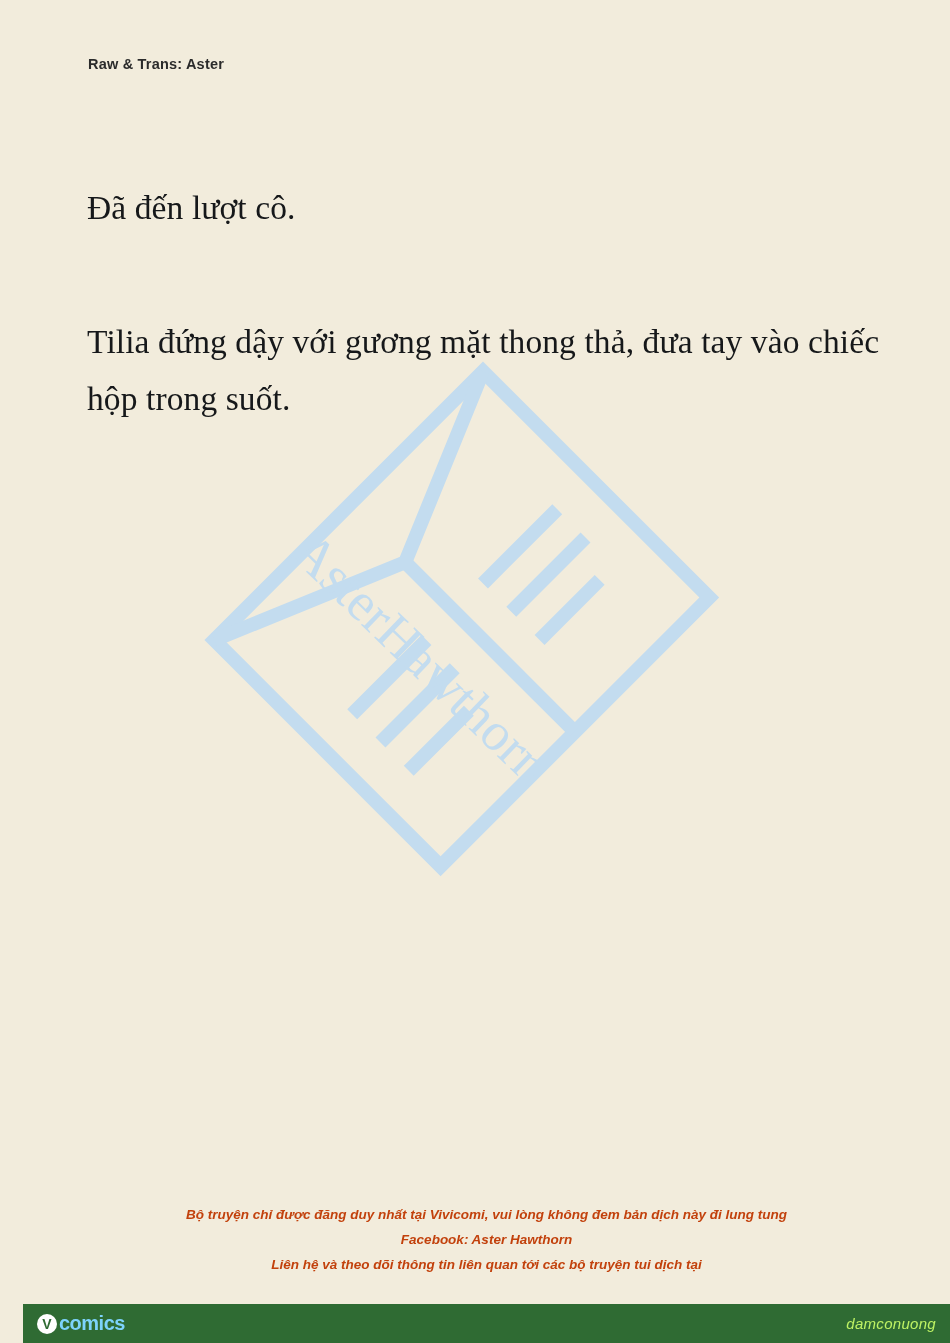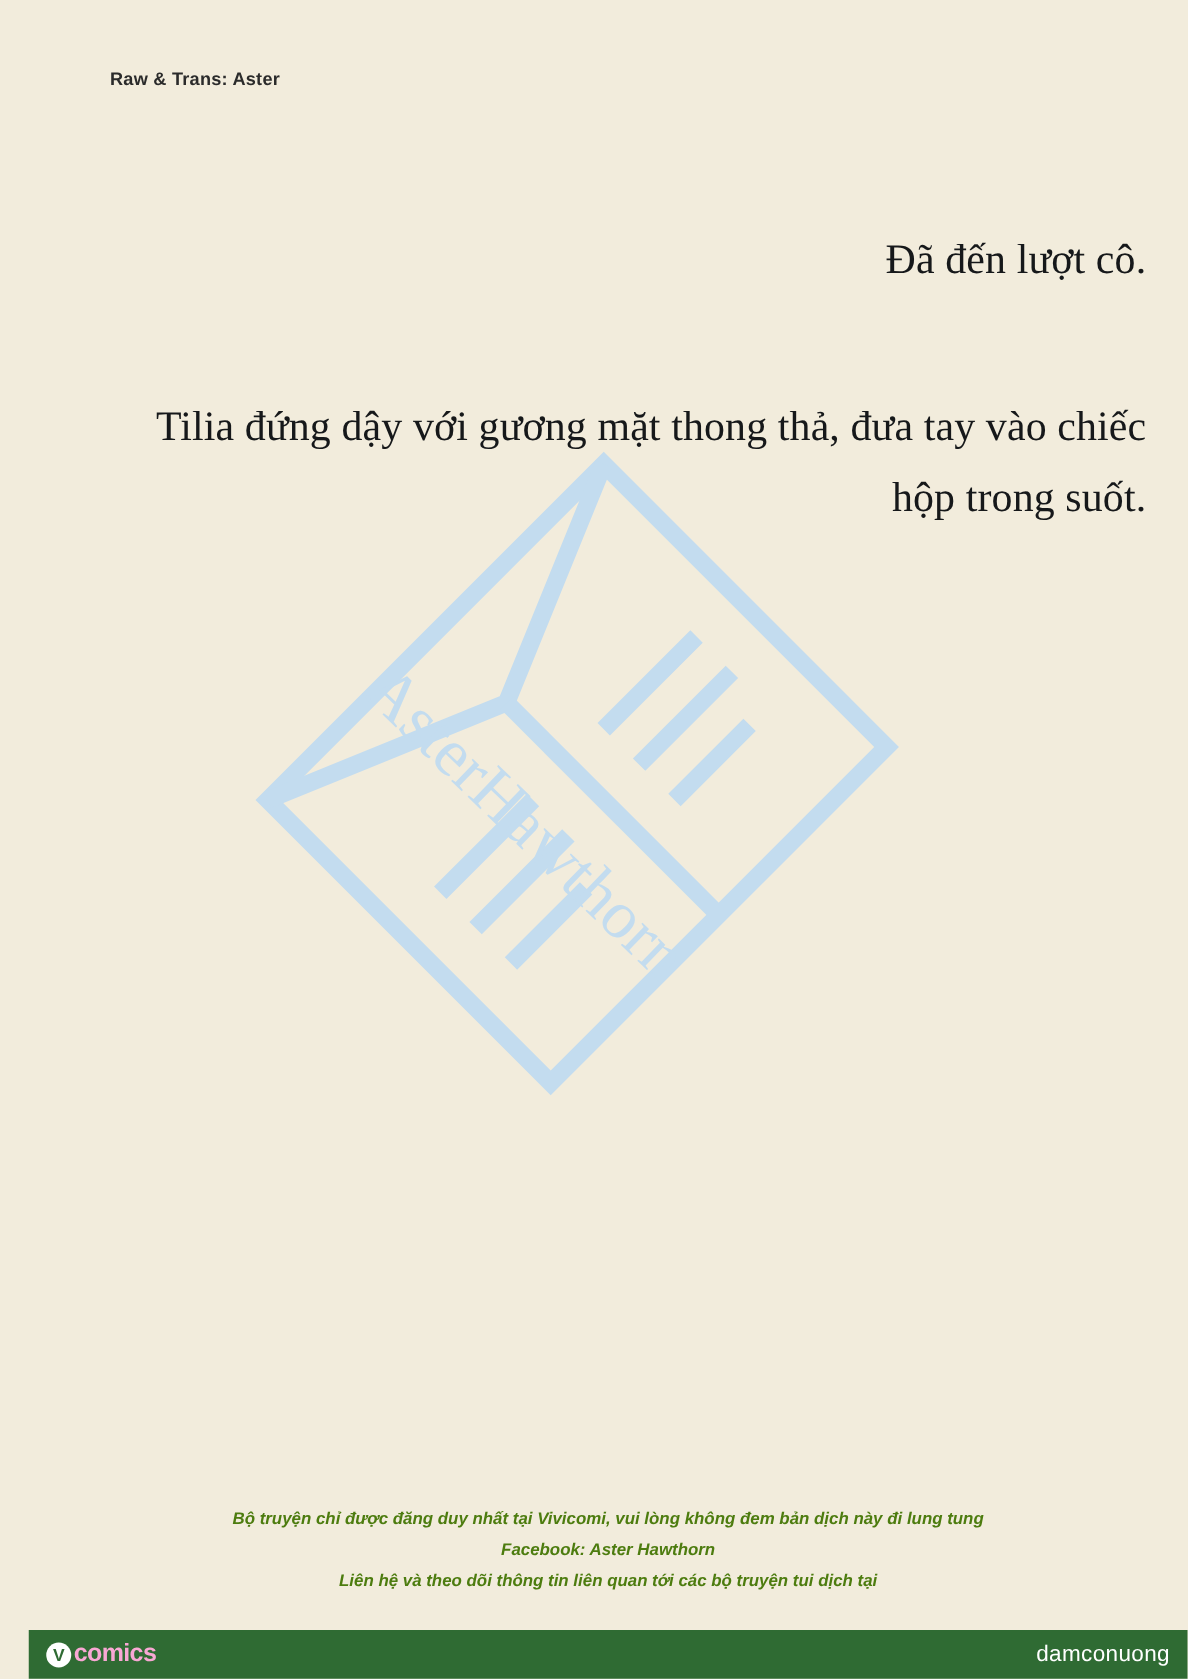--- a/index.html
+++ b/index.html
@@ -67,38 +67,37 @@
     top: 180px;
     width: 830px;
   }
   .para {
     font-family: "Liberation Serif", serif;
     font-size: 33.5px;
     line-height: 1.68;
     color: #16181a;
     margin: 0 0 78px 0;
     letter-spacing: 0.1px;
-    text-align: right;
   }
   .para:last-child { margin-bottom: 0; }
 
   
   .footer-notes {
     position: absolute;
     left: 0;
     right: 0;
     top: 1203px;
     text-align: center;
   }
   .footer-notes div {
     font-family: "Liberation Sans", sans-serif;
     font-size: 13.5px;
     font-weight: 700;
     font-style: italic;
-    color: #4d7c0f;
+    color: #c2410c;
     line-height: 1.85;
   }
 
   
   .bottom-bar {
     position: absolute;
     left: 0;
     right: 0;
     bottom: 0;
     height: 39px;
@@ -124,28 +123,29 @@
     font-weight: 700;
     display: flex;
     align-items: center;
     justify-content: center;
     font-family: "Liberation Sans", sans-serif;
   }
   .brand-name {
     font-family: "Liberation Sans", sans-serif;
     font-size: 20px;
     font-weight: 700;
-    color: #f9a8d4;
+    color: #7dd3fc;
     letter-spacing: -0.5px;
   }
   .bar-right {
     font-family: "Liberation Sans", sans-serif;
-    font-size: 18px;
-    color: #ffffff;
+    font-size: 15px;
+    color: #bef264;
     letter-spacing: 0.3px;
+    font-style: italic;
   }
 </style>
 </head>
 <body>
 
 <div class="page">
 
   <div class="credit">Raw &amp; Trans: Aster</div>
 
   <div class="watermark">

